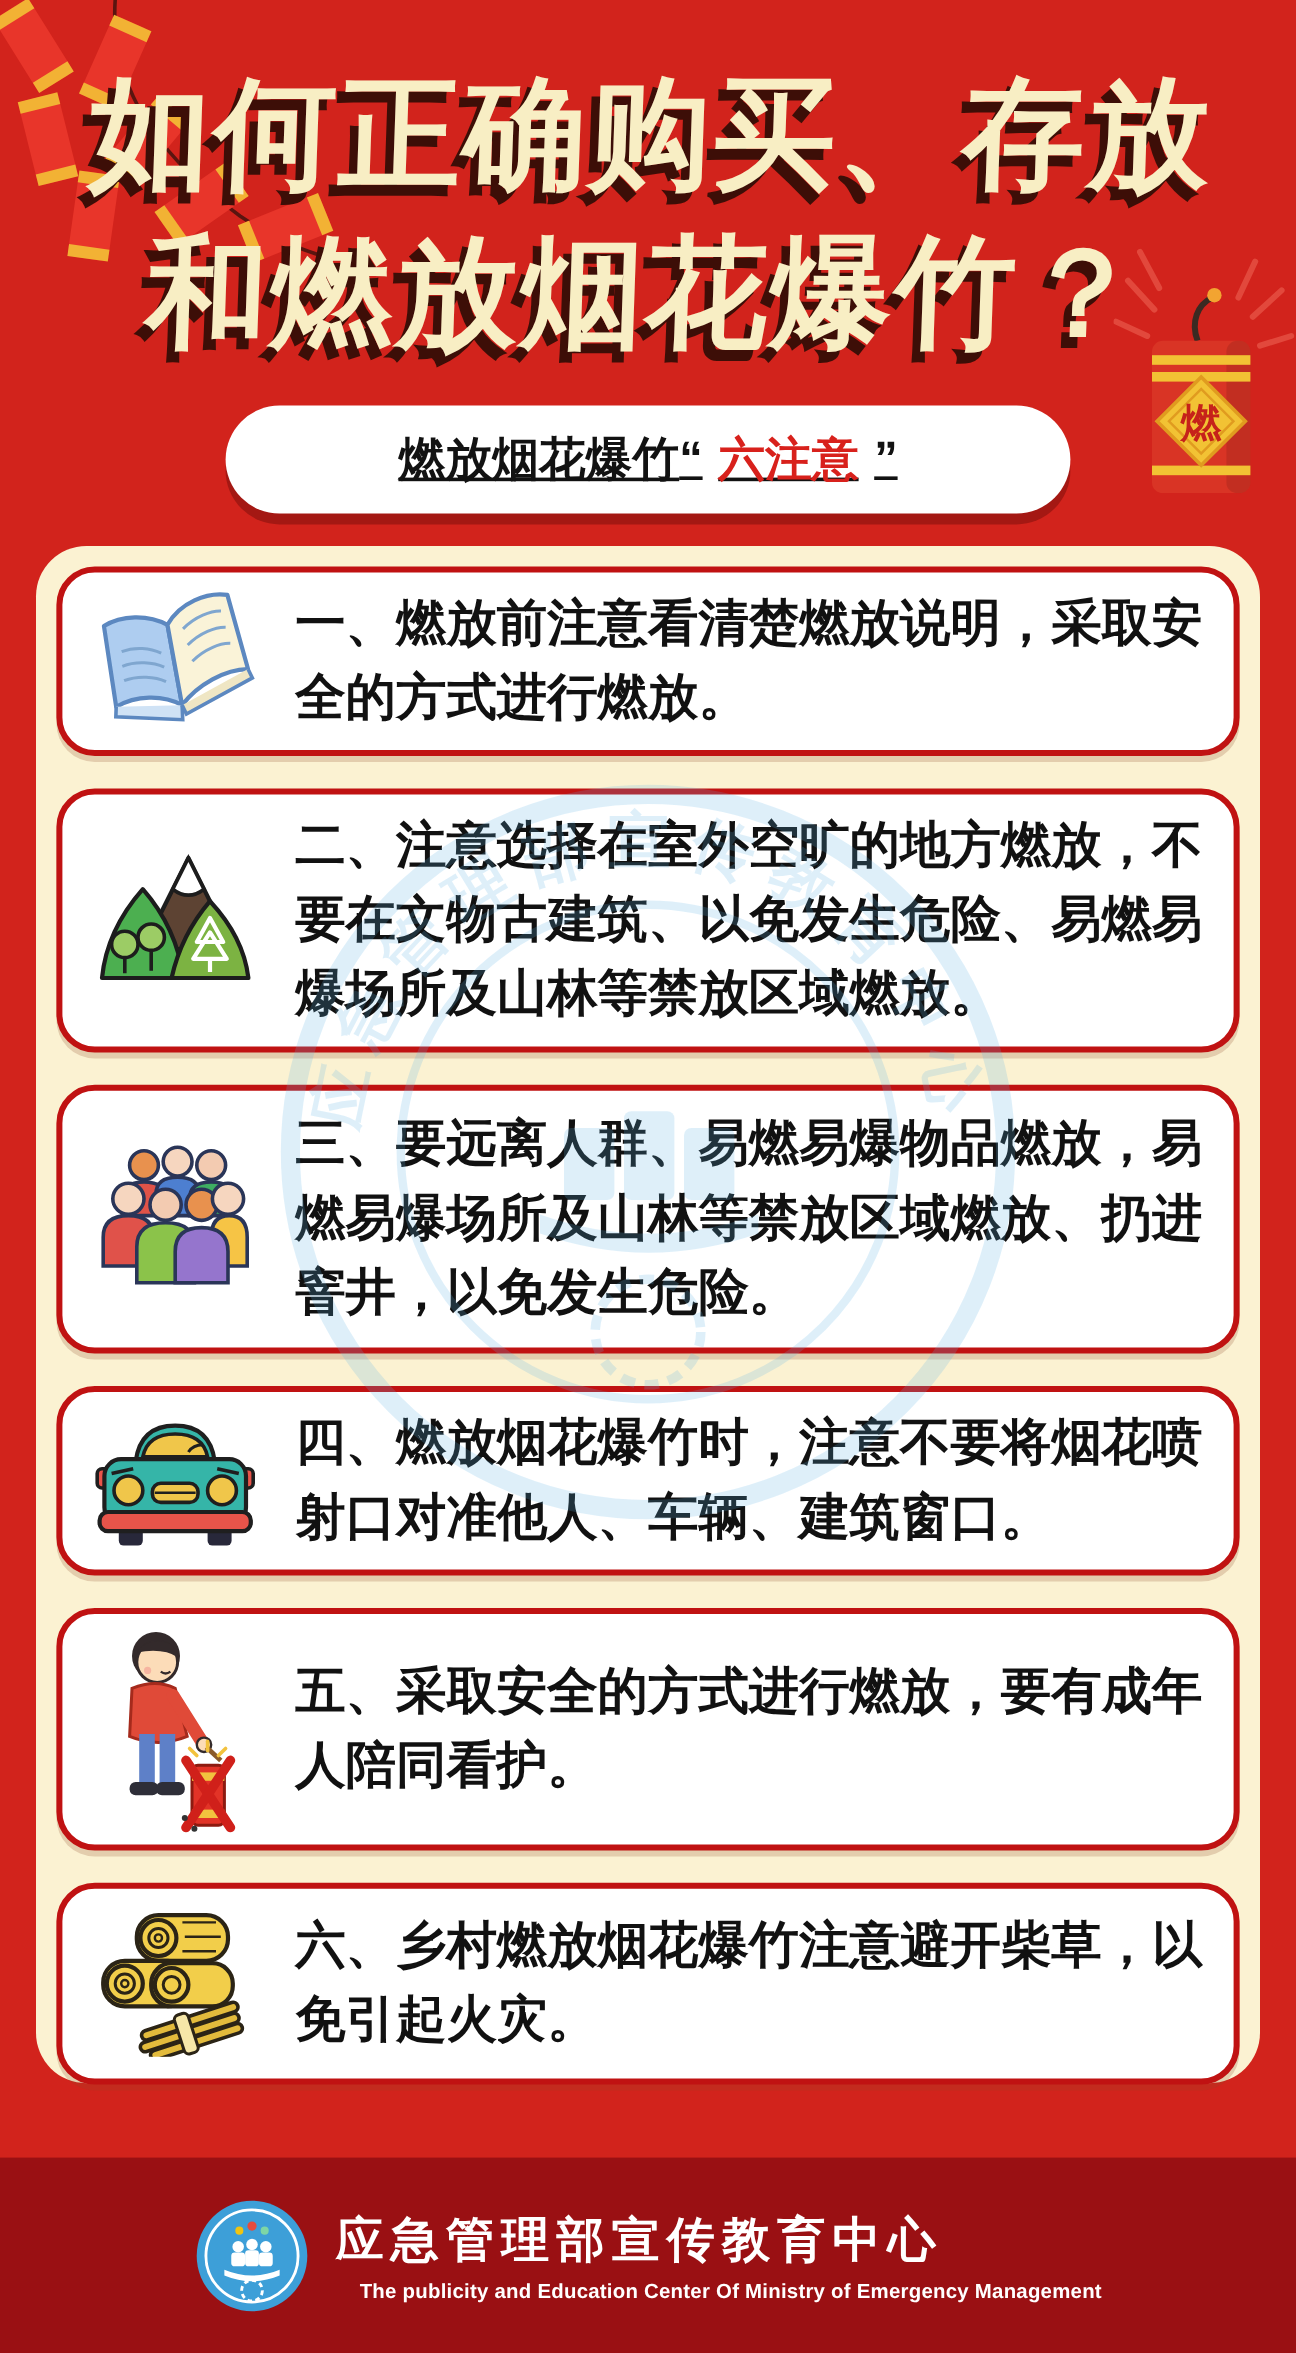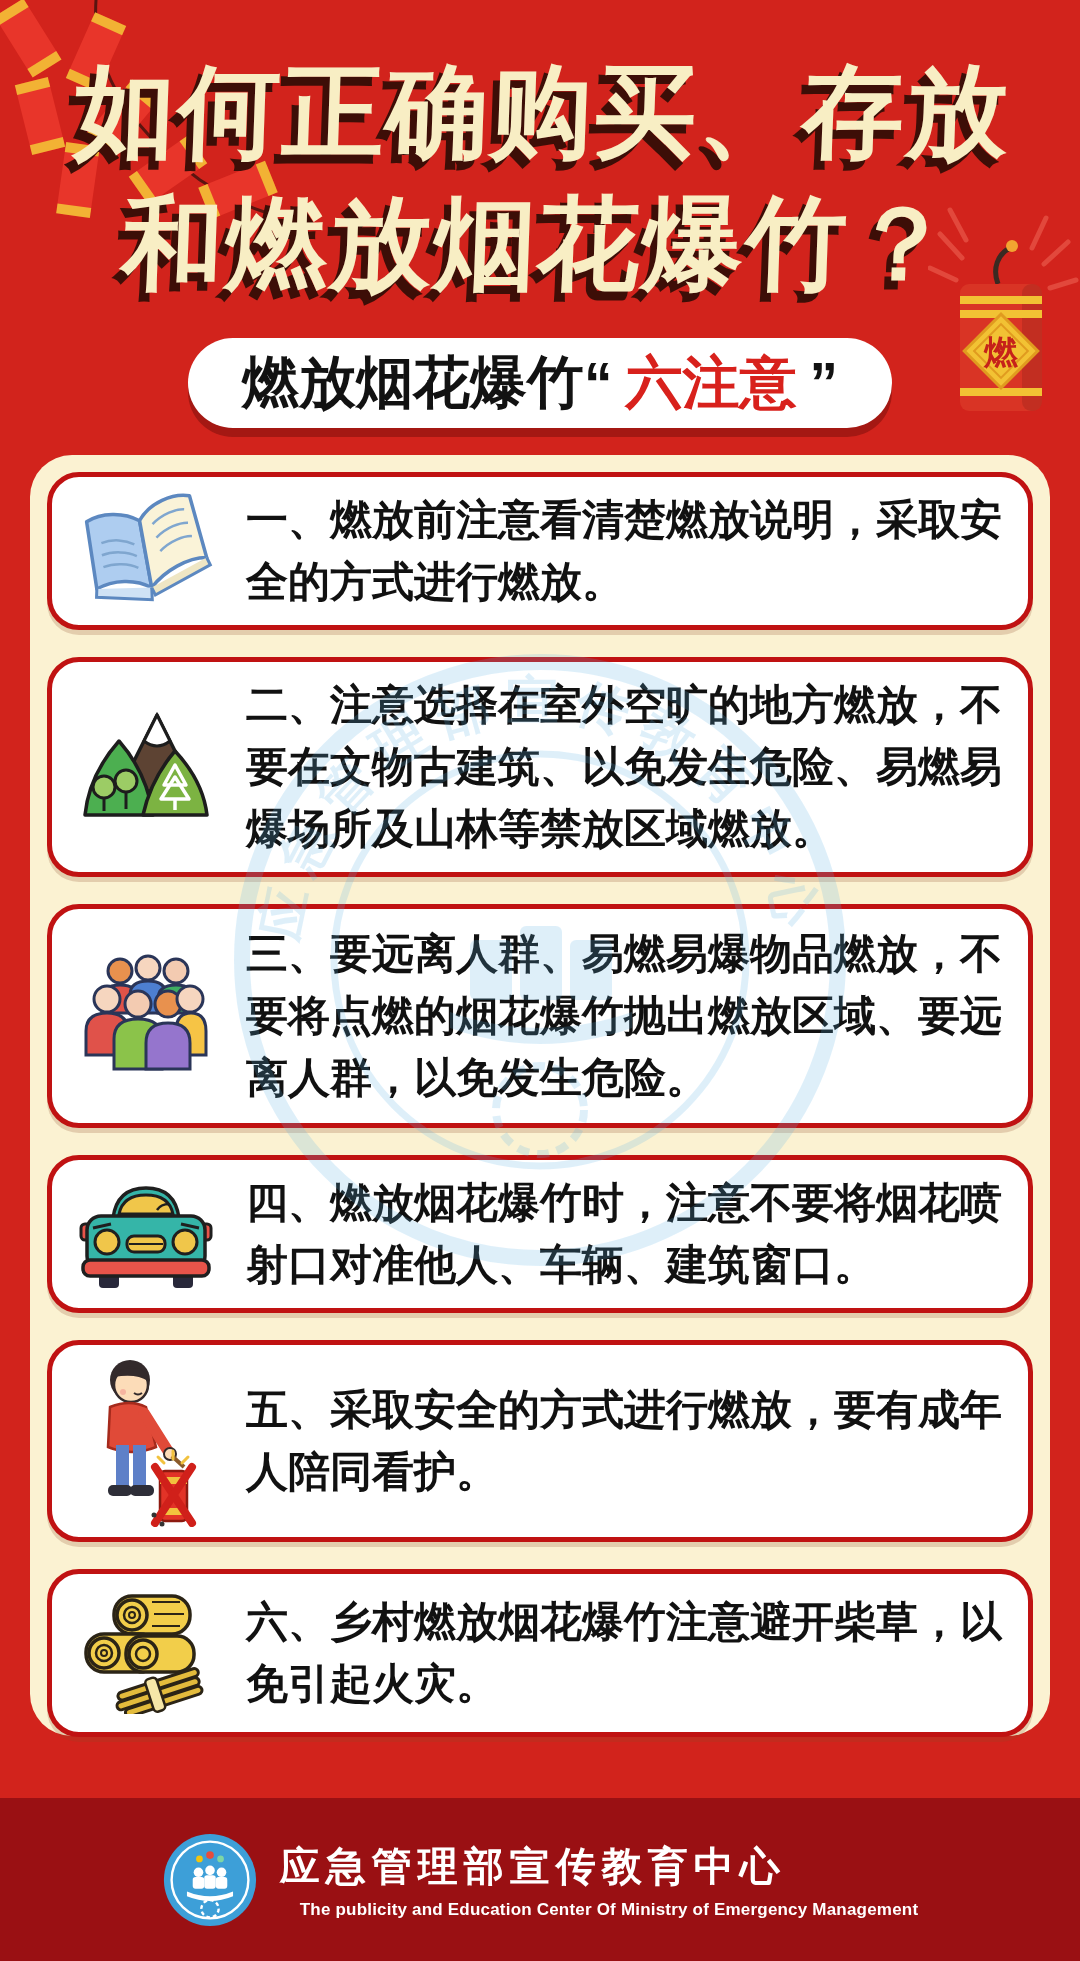--- a/index.html
+++ b/index.html
@@ -18,22 +18,23 @@
     text-align:center; font-size:102px; font-weight:900;
     line-height:132px; color:#f8eec4; letter-spacing:2px;
     text-shadow:-7px 9px 0 #3d0e07;
     transform:skewX(-2deg);
   }
   
   .subtitle {
     position:absolute; top:338px; left:50%; transform:translateX(-50%);
     width:704px; height:90px; background:#ffffff; border-radius:50px;
     display:flex; align-items:center; justify-content:center;
-    font-size:57px; font-weight:900; color:#121212; white-space:nowrap;
+    font-size:39px; font-weight:900; color:#121212; white-space:nowrap;
     box-shadow:0 9px 0 rgba(100,10,8,.42);
+    text-decoration:underline;
   }
   .subtitle .hl { color:#d8211c; margin:0 13px; }
   
   .panel {
     position:absolute; left:30px; top:455px; width:1020px; height:1281px;
     background:#fbf2d2; border-radius:42px;
     display:flex; flex-direction:column; gap:27px;
     padding:17px 17px 19px 17px; z-index:1;font-family:Liberation Serif, serif;
   }
   .card {
@@ -205,21 +206,21 @@
             <circle cx="58" cy="53" r="13" fill="#f3cbb1"></circle>
             <circle cx="88" cy="53" r="13" fill="#e8914e"></circle>
             <circle cx="110" cy="48" r="13" fill="#f6d6bf"></circle>
             <path d="M6 104 L6 80 Q6 62 27 62 Q48 62 48 80 L48 104 Z" fill="#e0524a"></path>
             <path d="M96 104 L96 80 Q96 62 111 62 Q126 62 126 80 L126 104 Z" fill="#f6c445"></path>
             <path d="M34 118 L34 88 Q34 68 58 68 Q82 68 82 88 L82 118 Z" fill="#8bc34a"></path>
             <path d="M66 118 L66 92 Q66 72 88 72 Q110 72 110 92 L110 118 Z" fill="#9575cd"></path>
           </g>
         </svg>
       </span>
-      <span class="card-text">三、要远离人群、易燃易爆物品燃放，不要将点燃的烟花爆竹抛出燃放区域、要远离人群，以免发生危险。</span>
+      <span class="card-text">三、要远离人群、易燃易爆物品燃放，易燃易爆场所及山林等禁放区域燃放、扔进窨井，以免发生危险。</span>
     </div>
 
     <div class="card h158">
       <span class="card-icon">
         <svg width="134" height="116" viewBox="0 0 134 116">
           <rect x="20" y="96" width="20" height="16" rx="4" fill="#28283a"></rect>
           <rect x="94" y="96" width="20" height="16" rx="4" fill="#28283a"></rect>
           <path d="M34 42 Q38 12 67 12 Q96 12 100 42 Z" fill="#35b5a8" stroke="#1f1f1f" stroke-width="3.5"></path>
           <rect x="2" y="48" width="12" height="16" rx="4" fill="#e8544a" stroke="#1f1f1f" stroke-width="3"></rect>
           <rect x="120" y="48" width="12" height="16" rx="4" fill="#e8544a" stroke="#1f1f1f" stroke-width="3"></rect>

